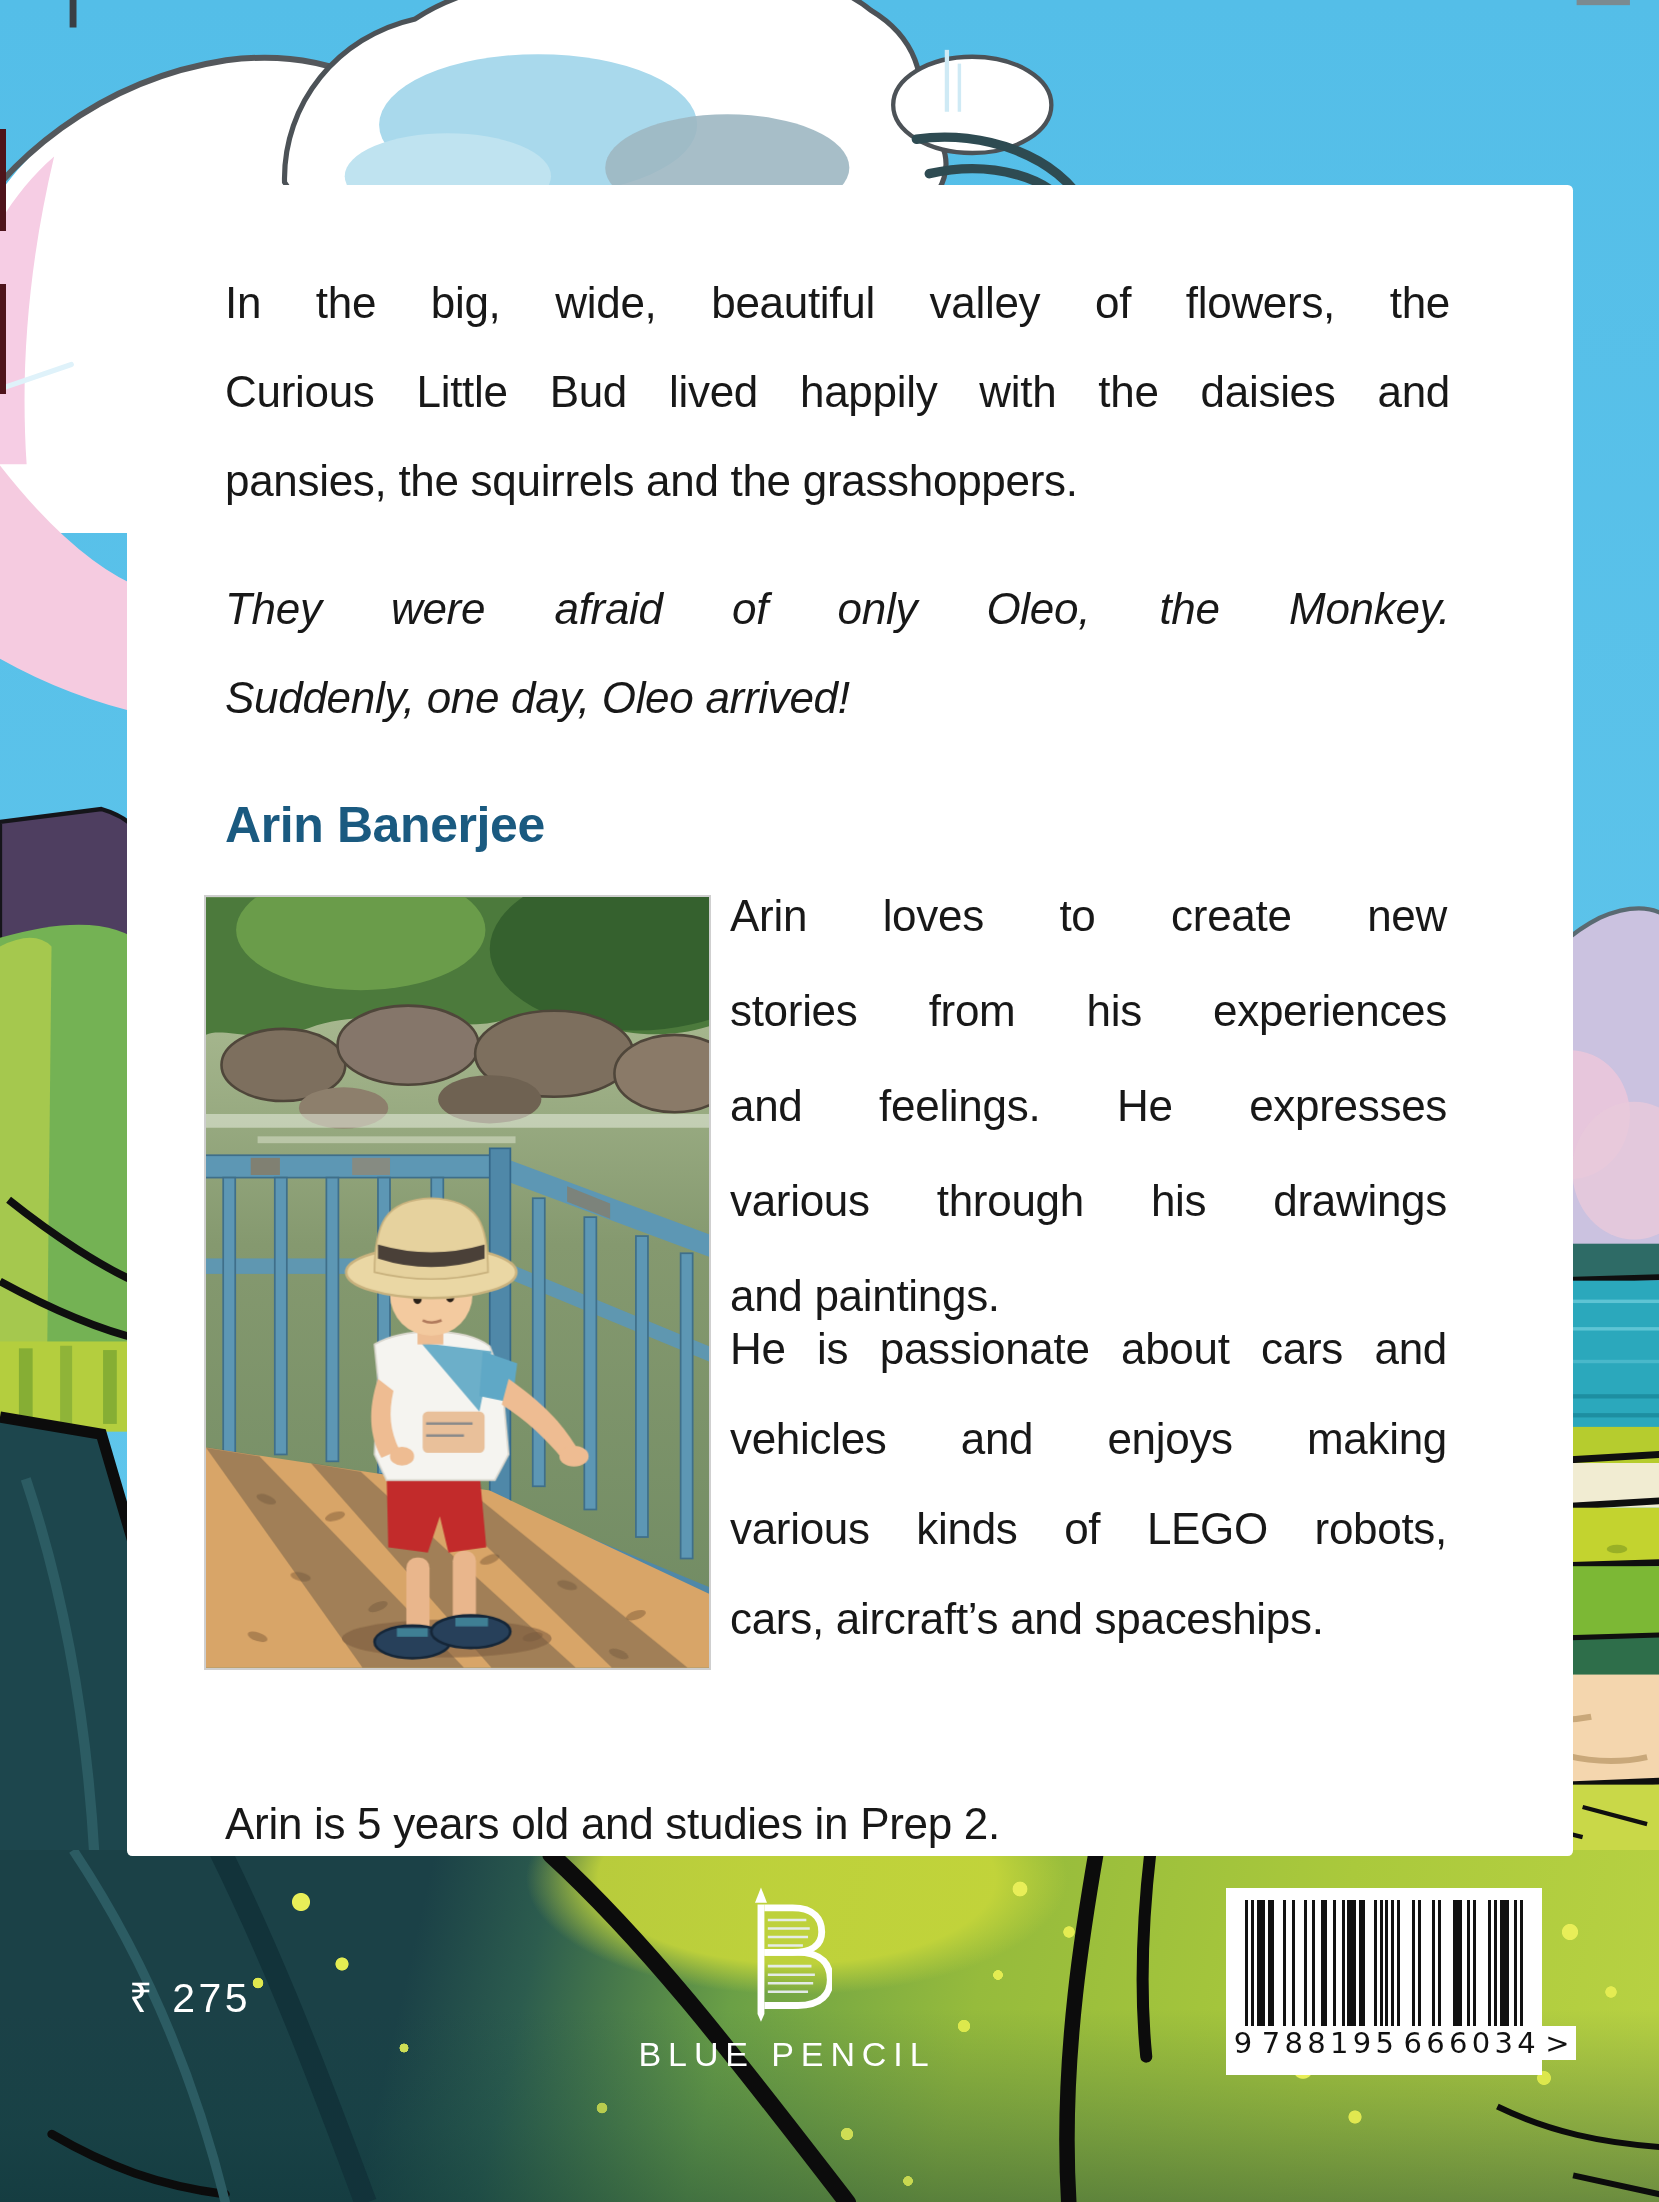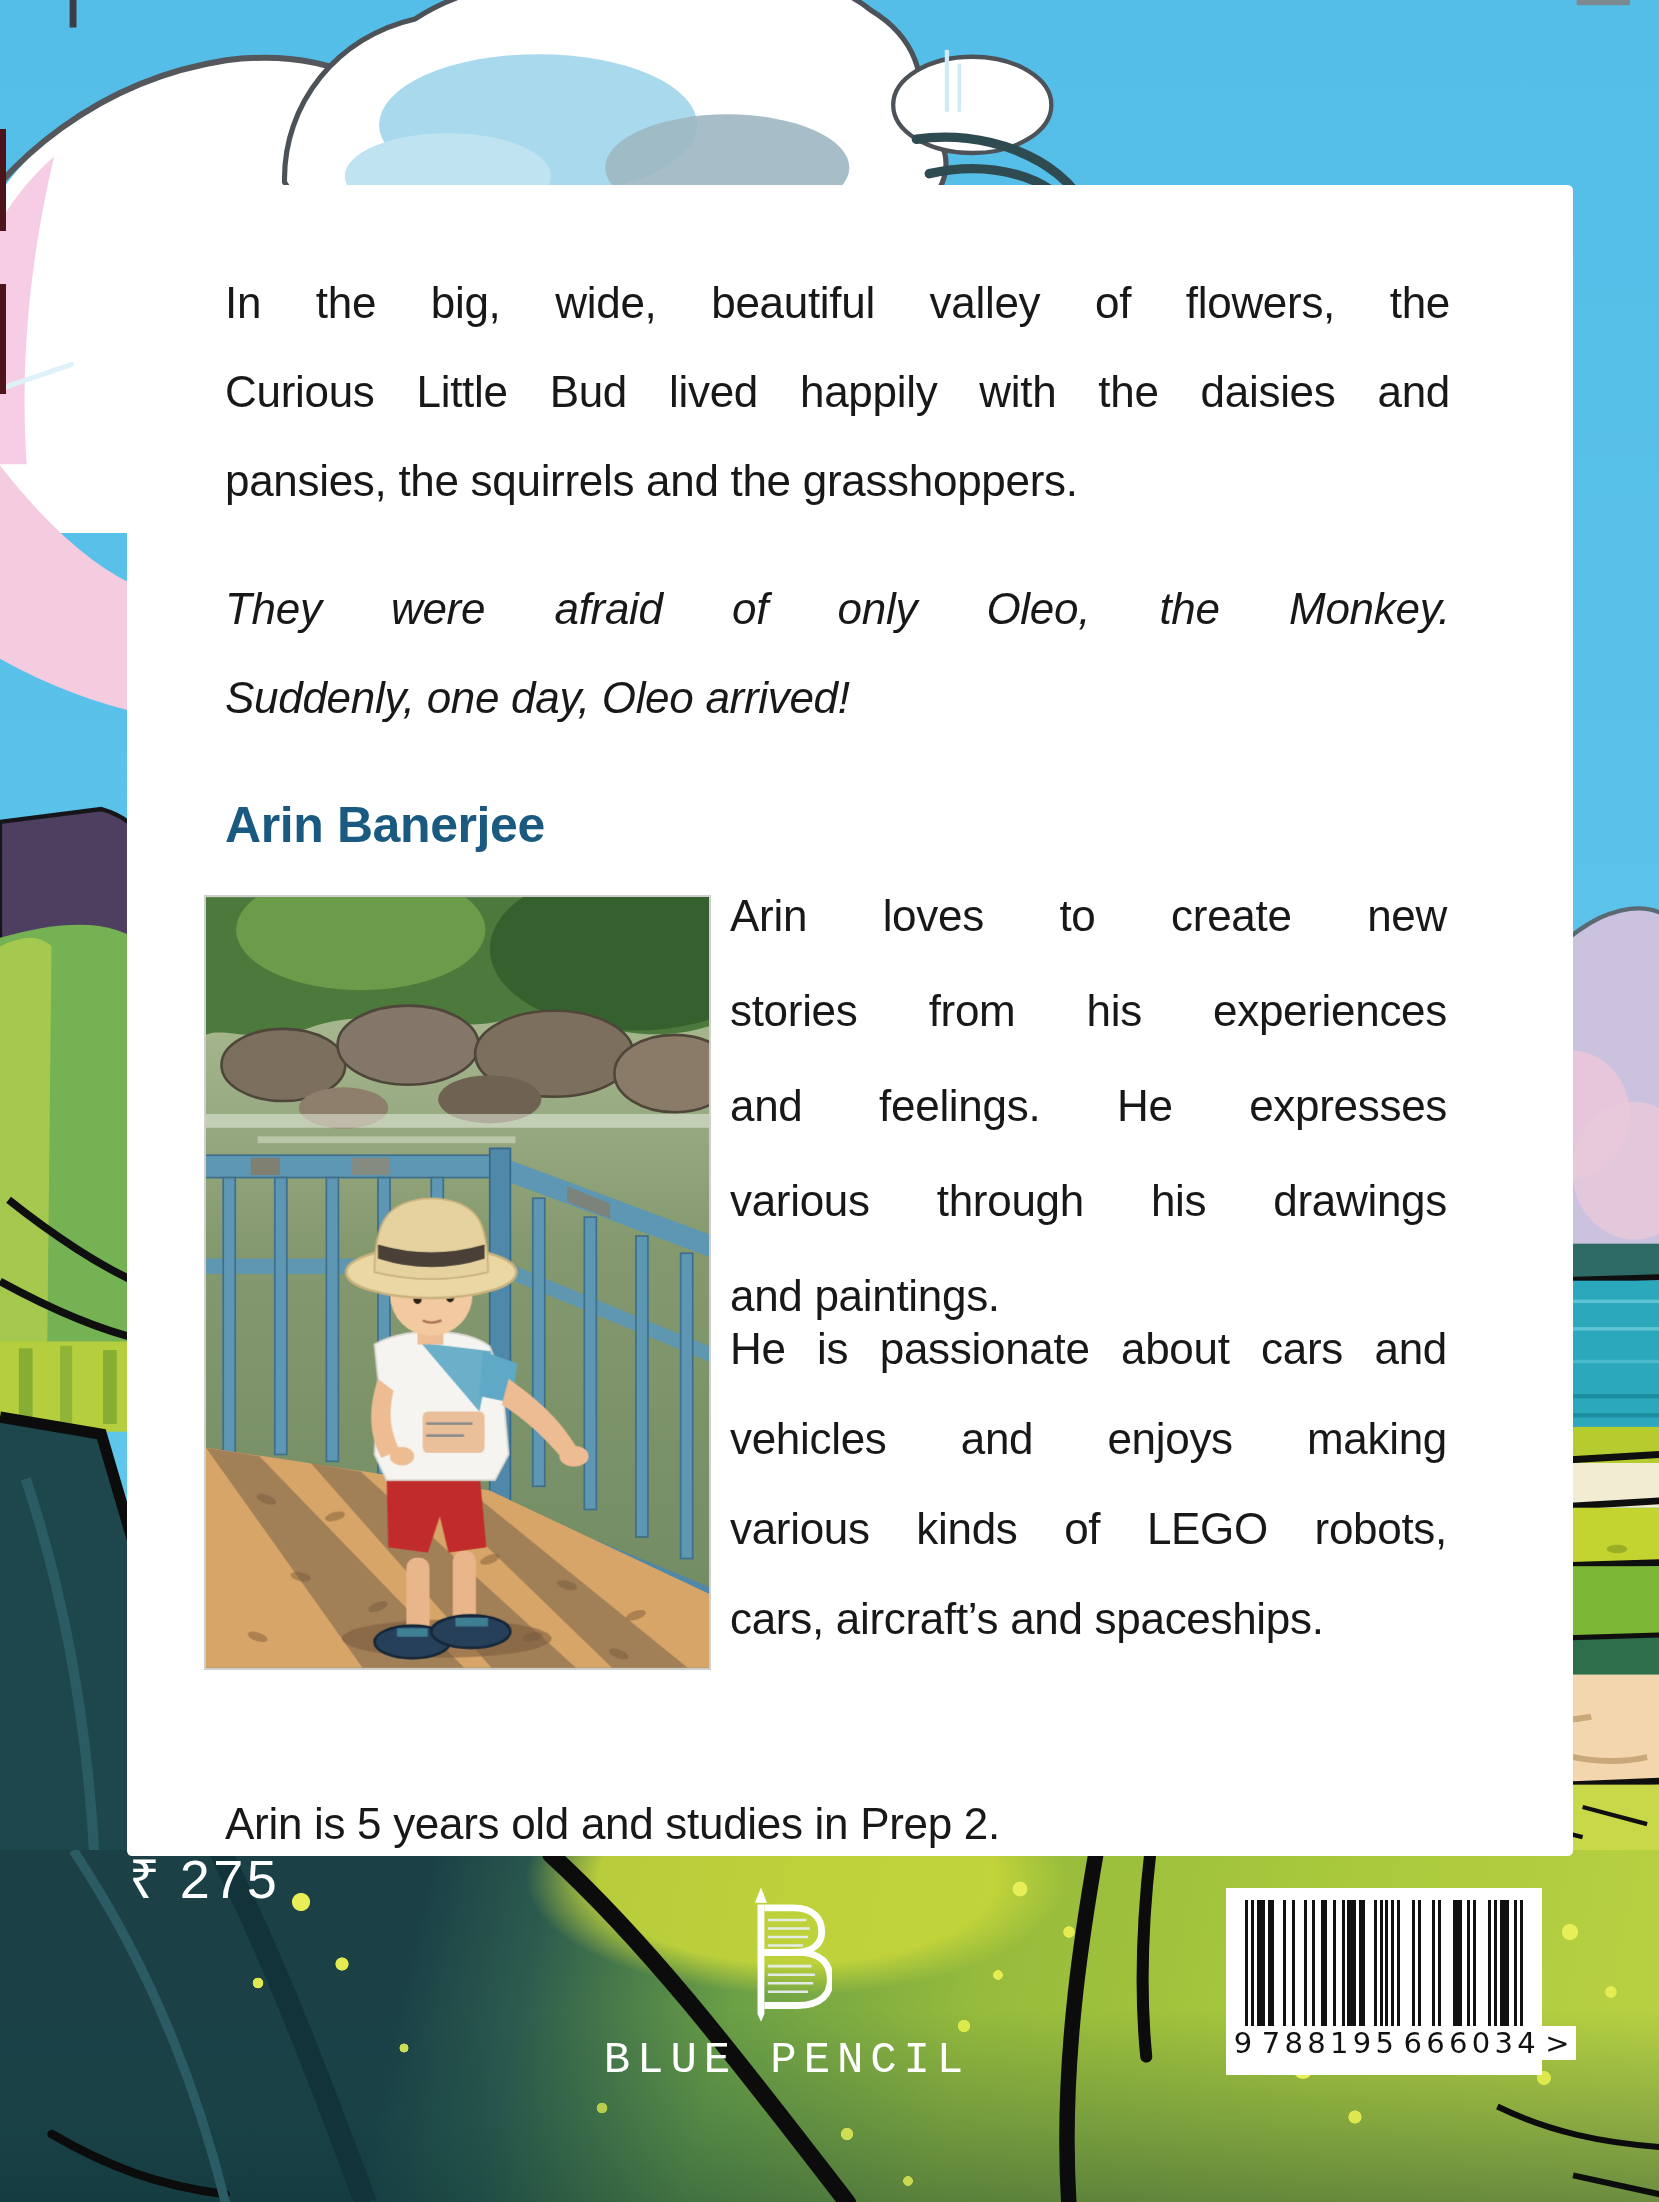--- a/index.html
+++ b/index.html
@@ -53,25 +53,25 @@
 
   #story-p1{left:98px;top:73px;width:1225px;}
   #story-p2{left:98px;top:379px;width:1225px;font-style:italic;}
   #author-name{left:98px;top:613px;width:774px;font-size:50px;line-height:55px;font-weight:bold;color:#1a5a80;letter-spacing:-0.4px;}
   #author-photo{left:77px;top:710px;width:503px;height:771px;border:2.6px solid #cfcfcf;background:#9aa98a;}
   #author-bio1{left:603px;top:683px;width:717px;}
   #author-bio2{left:603px;top:1119px;width:717px;}
   #author-age{left:98px;top:1594px;width:1225px;}
 
   
-  #price{left:129px;top:1840px;width:224px;color:#ffffff;font-size:54px;letter-spacing:0.9px;}
+  #price{left:129px;top:1968px;width:224px;color:#ffffff;font-size:41px;letter-spacing:0.9px;}
   #price .amt{margin-left:19px;letter-spacing:3.4px;}
   #publisher{left:546px;top:1887px;width:482px;text-align:center;color:#ffffff;}
   #publisher .mark{margin:0 auto;}
-  #publisher .pname{margin-top:12px;font-family:Liberation Mono, monospace;font-size:44px;letter-spacing:6.9px;}
+  #publisher .pname{margin-top:12px;font-family:Liberation Sans, sans-serif;font-size:34px;letter-spacing:6.9px;}
   #publisher .psite{margin-top:3.4px;font-family:"Liberation Serif",serif;font-size:40px;letter-spacing:0.9px;}
   #barcode{left:1226px;top:1888px;width:316px;height:187px;background:#ffffff;}
   #barcode .bars{position:absolute;left:19px;top:0;width:278px;height:187px;}
   .bar{position:absolute;top:12px;background:#111111;}
   #barcode .digits{position:absolute;left:5.2px;right:5.2px;top:138px;display:flex;justify-content:space-between;align-items:baseline;
      font-family:"DejaVu Sans","Liberation Sans",sans-serif;font-size:29px;color:#111;}
   #barcode .digits span{background:#ffffff;padding:0 2.6px;letter-spacing:4.3px;}
 
   .red-sliver{left:0;width:6px;background:#4e141b;}
 </style>

